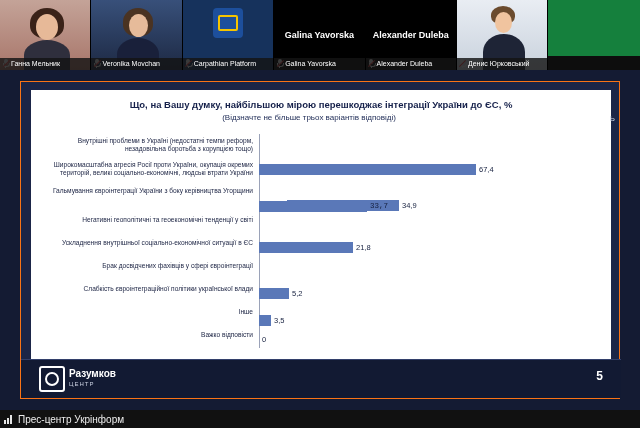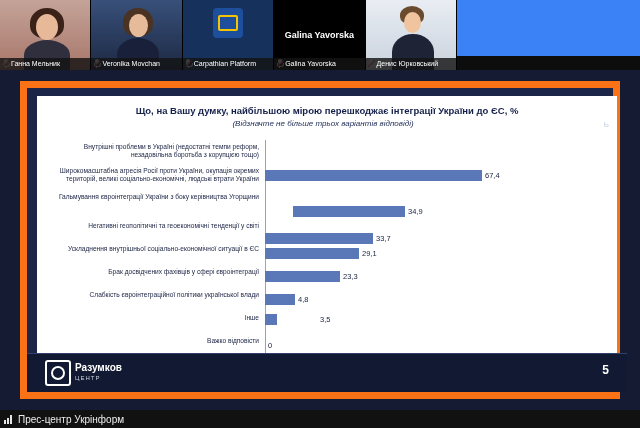--- a/index.html
+++ b/index.html
@@ -20,21 +20,21 @@
     background: #0d0d0d;
   }
 
   
   .filmstrip {
     position: absolute;
     top: 0; left: 0;
     width: 640px;
     height: 56px;
     display: flex;
-    background: #3b82f6;
+    background: #15803d;
   }
   .tile {
     position: relative;
     width: 91.4px;
     height: 70px;
     overflow: hidden;
     border-right: 1px solid #000;
     box-sizing: border-box;
   }
   .tile-video {
@@ -154,21 +154,21 @@
     background: #141b33;
     display: flex;
     align-items: center;
     justify-content: center;
   }
   .slide {
     position: relative;
     width: 600px;
     height: 318px;
     background: #1b2547;
-    border: 7px solid #f97316;
+    border: 1px solid #f97316;
     box-sizing: border-box;
   }
   .slide-inner {
     position: absolute;
     left: 10px; top: 8px;
     width: 580px;
     height: 270px;
     background: #ffffff;
   }
   .chart-title {
@@ -176,25 +176,24 @@
     left: 28px; top: 8px;
     width: 524px;
     text-align: center;
     font-size: 9.5px;
     font-weight: bold;
     color: #15204a;
     line-height: 13px;
   }
   .chart-sub {
     position: absolute;
-    left: 24px; top: 22px;
+    left: 16px; top: 22px;
     width: 524px;
     text-align: center;
     font-size: 8px;
-    font-style: italic;
     color: #1d2a55;
     line-height: 11px;
   }
   .plot {
     position: absolute;
     left: 228px;
     top: 44px;
     width: 330px;
     height: 214px;
   }
@@ -386,20 +385,30 @@
       <div class="name-only">Galina Yavorska</div>
       <div class="mic muted">
         <div class="cap"></div>
           <div class="arc"></div>
           <div class="stem"></div>
           <div class="slash"></div>
       </div>
       <div class="tile-name">Galina Yavorska</div>
     </div>
 
+    <div class="tile">
+      <div class="name-only">Alexander Duleba</div>
+      <div class="mic muted">
+        <div class="cap"></div>
+          <div class="arc"></div>
+          <div class="stem"></div>
+          <div class="slash"></div>
+      </div>
+      <div class="tile-name">Alexander Duleba</div>
+    </div>
 
     <div class="tile">
       <div class="tile-video" style="background:#dfe3ea;">
         <div class="person-bg" style="background:linear-gradient(180deg,#e9edf3 0%,#c9d2dd 100%);"></div>
         <div class="hair" style="left:34px;top:6px;width:24px;height:18px;background:#6b4b2e;"></div>
         <div class="head" style="left:38px;top:12px;width:17px;height:21px;background:#f0c49f;"></div>
         <div class="body" style="left:26px;top:34px;width:42px;height:36px;background:#1e2436;"></div>
       </div>
       <div class="mic muted">
         <div class="cap"></div>
@@ -434,37 +443,33 @@
           <div class="axis"></div>
           <div class="rows">
             <div class="row" style="top:24px;">
               <div class="bar" style="width:217px;"></div>
               <span class="bar-val">67,4</span>
             </div>
             <div class="row" style="top:60px;margin-left:28px;">
               <div class="bar" style="width:112px;"></div>
               <span class="bar-val">34,9</span>
             </div>
-            <div class="row" style="top:87px;">
+            <div class="row" style="top:61px;font-family:Liberation Mono, monospace;">
               <div class="bar" style="width:108px;"></div>
               <span class="bar-val">33,7</span>
             </div>
             <div class="row" style="top:102px;">
               <div class="bar" style="width:94px;"></div>
-              <span class="bar-val">29,1</span>
-            </div>
-            <div class="row" style="top:125px;">
-              <div class="bar" style="width:75px;"></div>
-              <span class="bar-val">23,3</span>
+              <span class="bar-val">21,8</span>
             </div>
             <div class="row" style="top:148px;">
               <div class="bar" style="width:30px;"></div>
-              <span class="bar-val">4,8</span>
-            </div>
-            <div class="row" style="top:168px;gap:40px;">
+              <span class="bar-val">5,2</span>
+            </div>
+            <div class="row" style="top:175px;">
               <div class="bar" style="width:12px;"></div>
               <span class="bar-val">3,5</span>
             </div>
             <div class="row" style="top:194px;">
               <div class="bar" style="width:0px;"></div>
               <span class="bar-val">0</span>
             </div>
           </div>
         </div>
       </div>

